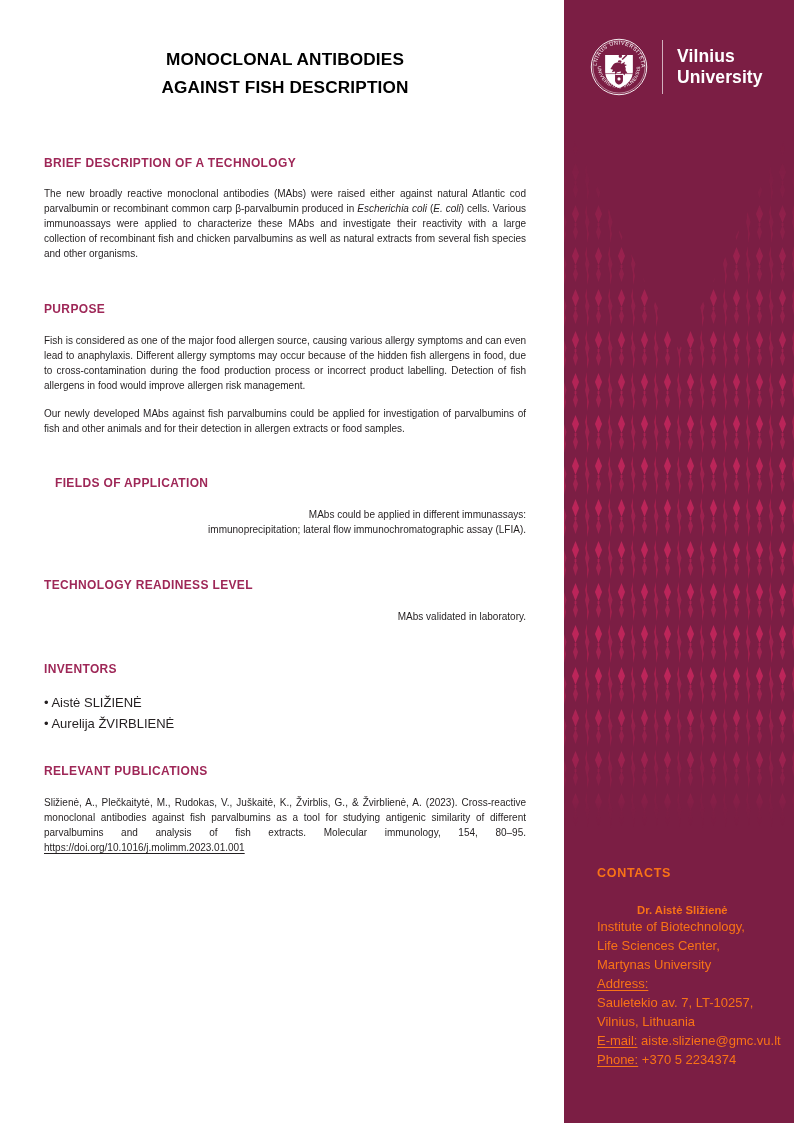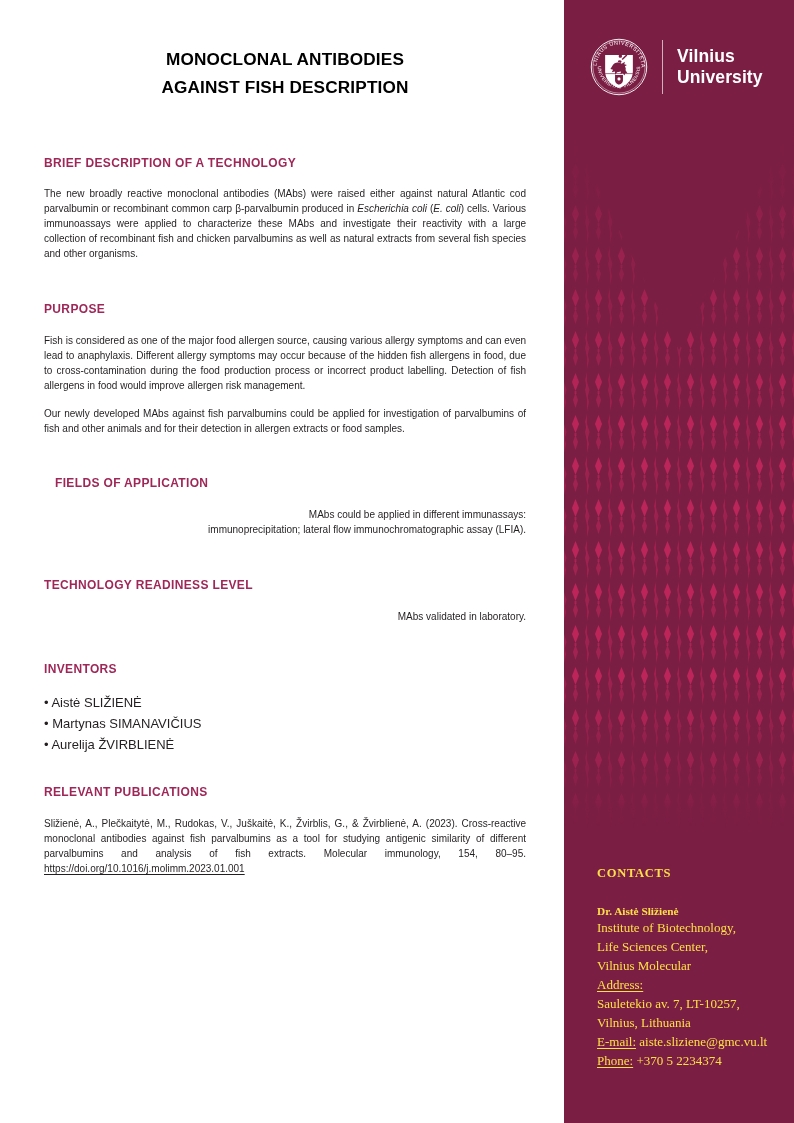--- a/index.html
+++ b/index.html
@@ -50,34 +50,34 @@
     font-weight: bold;
     line-height: 1.18;
     letter-spacing: 0.1px;
   }
 
   .contacts {
     position: absolute;
     left: 33px; top: 866px;
     width: 190px;
     z-index: 3;
-    color: #fde047;
-    font-family: Liberation Serif, serif;
+    color: #f97316;
   }
   .contacts-title {
     font-size: 12.5px;
     font-weight: bold;
     letter-spacing: 0.7px;
     margin-bottom: 22px;
   }
   .contact-name {
     font-size: 11.3px;
     font-weight: bold;
     line-height: 1.46;
     margin-bottom: 0px;
+    margin-left: 40px;
   }
   .contact-line {
     font-size: 13px;
     line-height: 1.46;
     white-space: nowrap;
   }
   .u { text-decoration: underline; text-underline-offset: 2px; }
 
   
   .main {
@@ -175,21 +175,20 @@
 
     <section class="s-trl">
       <h2 class="section-heading">TECHNOLOGY READINESS LEVEL</h2>
       <p class="body-text left">MAbs validated in laboratory.</p>
     </section>
 
     <section class="s-inventors">
       <h2 class="section-heading">INVENTORS</h2>
       <ul class="inventors">
         <li>Aistė SLIŽIENĖ</li>
-        <li>Martynas SIMANAVIČIUS</li>
         <li>Aurelija ŽVIRBLIENĖ</li>
       </ul>
     </section>
 
     <section class="s-pubs">
       <h2 class="section-heading">RELEVANT PUBLICATIONS</h2>
       <p class="body-text"><span>Sližienė, A., Plečkaitytė, M., Rudokas, V., Juškaitė, K., Žvirblis, G., &amp; Žvirblienė, A. (2023). Cross-reactive monoclonal antibodies against fish parvalbumins as a tool for studying antigenic similarity of different parvalbumins and analysis of fish extracts. Molecular immunology, 154, 80–95. </span><a class="doi-link" href="#">https://doi.org/10.1016/j.molimm.2023.01.001</a></p>
     </section>
 
   </div>
@@ -281,21 +280,21 @@
         <div>Vilnius</div>
         <div>University</div>
       </div>
     </div>
 
     <div class="contacts">
       <div class="contacts-title">CONTACTS</div>
       <div class="contact-name">Dr. Aistė Sližienė</div>
       <div class="contact-line">Institute of Biotechnology,</div>
       <div class="contact-line">Life Sciences Center,</div>
-      <div class="contact-line">Vilnius Molecular</div>
+      <div class="contact-line">Martynas University</div>
       <div class="contact-line u">Address:</div>
       <div class="contact-line">Sauletekio av. 7, LT-10257,</div>
       <div class="contact-line">Vilnius, Lithuania</div>
       <div class="contact-line"><span class="u">E-mail:</span> <span>aiste.sliziene@gmc.vu.lt</span></div>
       <div class="contact-line"><span class="u">Phone:</span> <span>+370 5 2234374</span></div>
     </div>
 
   </aside>
 
 </div>

